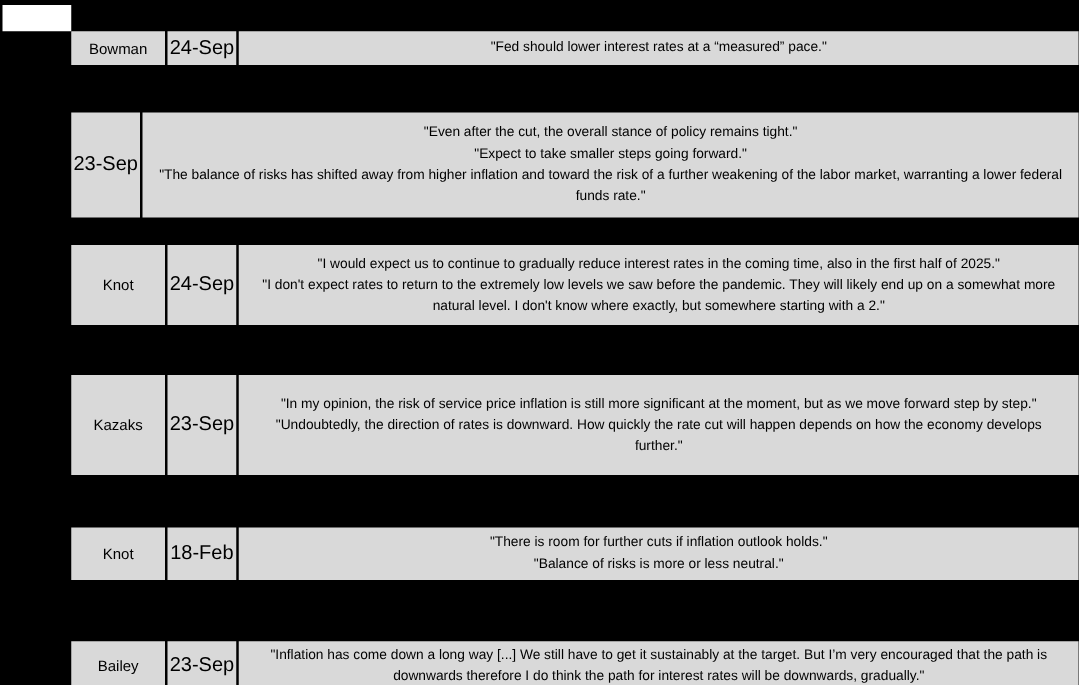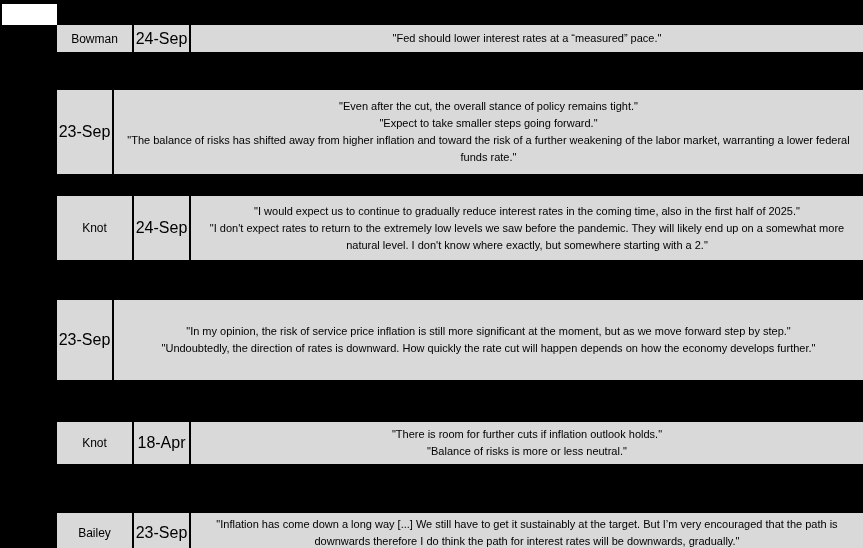--- a/index.html
+++ b/index.html
@@ -73,28 +73,29 @@
   </div>
 
   <div class="row r2">
     <div class="cell name">Knot</div>
     <div class="cell date">24-Sep</div>
     <div class="cell quote">"I would expect us to continue to gradually reduce interest rates in the coming time, also in the first half of 2025."
 "I don't expect rates to return to the extremely low levels we saw before the pandemic. They will likely end up on a somewhat more natural level. I don't know where exactly, but somewhere starting with a 2."</div>
   </div>
 
   <div class="row r3">
+    <div class="cell name">Kazaks</div>
     <div class="cell date">23-Sep</div>
     <div class="cell quote">"In my opinion, the risk of service price inflation is still more significant at the moment, but as we move forward step by step."
 "Undoubtedly, the direction of rates is downward. How quickly the rate cut will happen depends on how the economy develops further."</div>
   </div>
 
   <div class="row r4">
     <div class="cell name">Knot</div>
-    <div class="cell date">18-Apr</div>
+    <div class="cell date">18-Feb</div>
     <div class="cell quote">"There is room for further cuts if inflation outlook holds."
 "Balance of risks is more or less neutral."</div>
   </div>
 
   <div class="row r5">
     <div class="cell name">Bailey</div>
     <div class="cell date">23-Sep</div>
     <div class="cell quote">"Inflation has come down a long way [...] We still have to get it sustainably at the target. But I’m very encouraged that the path is downwards therefore I do think the path for interest rates will be downwards, gradually."</div>
   </div>
 

